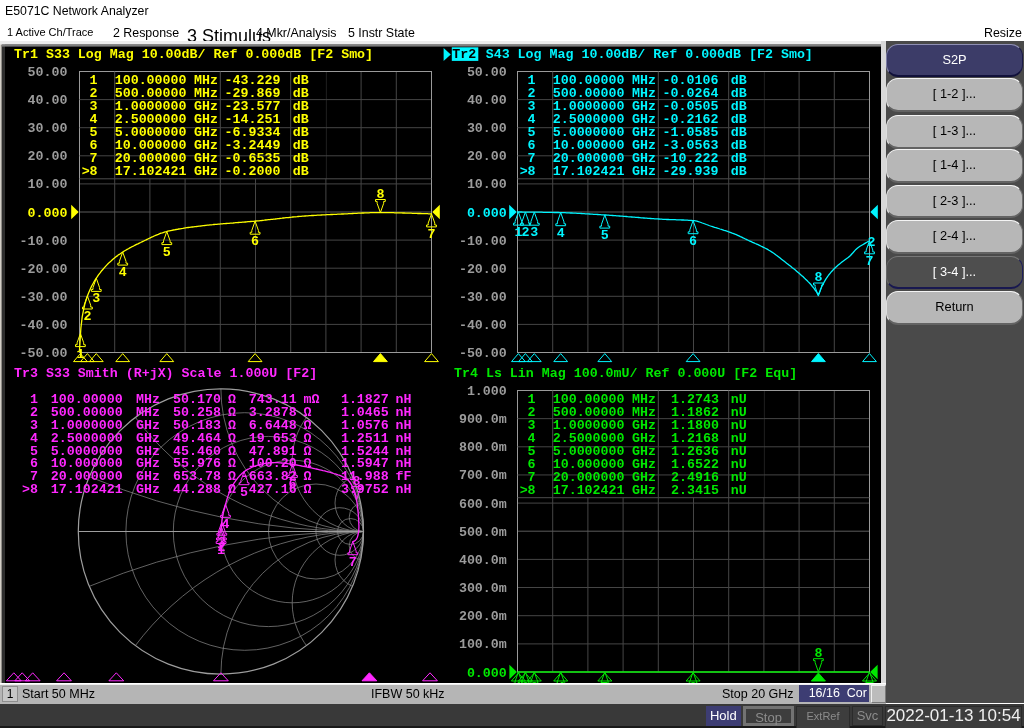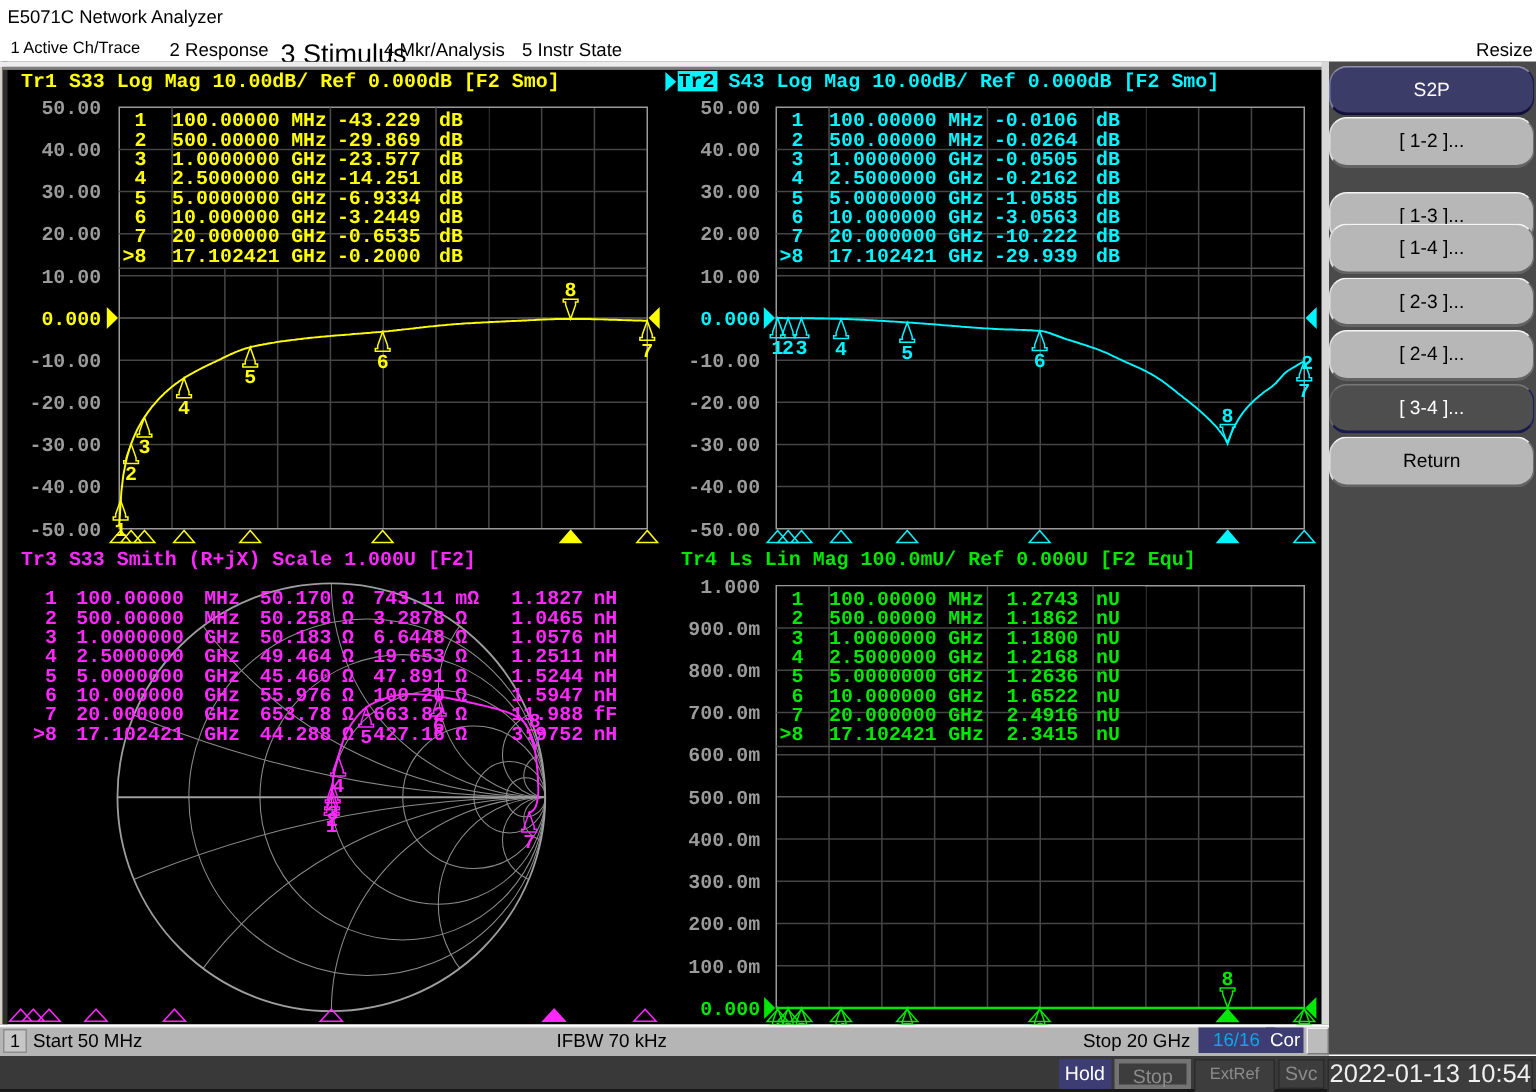--- a/index.html
+++ b/index.html
@@ -459,31 +459,31 @@
     <polygon points="525.4,673.0 518.4,681.0 532.4,681.0" fill="none" stroke="#00e800" stroke-width="1.0"></polygon>
     <polygon points="534.3,673.0 527.3,681.0 541.3,681.0" fill="none" stroke="#00e800" stroke-width="1.0"></polygon>
     <polygon points="560.7,673.0 553.7,681.0 567.7,681.0" fill="none" stroke="#00e800" stroke-width="1.0"></polygon>
     <polygon points="604.8,673.0 597.8,681.0 611.8,681.0" fill="none" stroke="#00e800" stroke-width="1.0"></polygon>
     <polygon points="693.1,673.0 686.1,681.0 700.1,681.0" fill="none" stroke="#00e800" stroke-width="1.0"></polygon>
     <polygon points="869.5,673.0 862.5,681.0 876.5,681.0" fill="none" stroke="#00e800" stroke-width="1.0"></polygon>
     <polygon points="818.4,673.0 811.4,681.0 825.4,681.0" fill="#00e800" stroke="#00e800" stroke-width="1.0"></polygon>
   </svg>
 <div class="btn" style="top:43.5px;background:#3c3c68;border-top-color:#8f8fb4;border-left-color:#7c7ca4;border-right-color:#1c1c48;border-bottom-color:#10103a;color:#fff">S2P</div>
 <div class="btn" style="top:78px">[ 1-2 ]...</div>
-<div class="btn" style="top:128px">[ 1-3 ]...</div>
+<div class="btn" style="top:115px">[ 1-3 ]...</div>
 <div class="btn" style="top:149px">[ 1-4 ]...</div>
 <div class="btn" style="top:184.5px">[ 2-3 ]...</div>
 <div class="btn" style="top:220px">[ 2-4 ]...</div>
 <div class="btn" style="top:255.5px;background:#4e4e4e;color:#fff;border-top-color:#777;border-left-color:#666;border-right-color:#20205c;border-bottom-color:#181850">[ 3-4 ]...</div>
 <div class="btn" style="top:291px">Return</div>
 <div class="abs" style="left:0;top:683.5px;width:886px;height:20px;background:#b5b5b5;border-top:1px solid #efefef"></div>
 <div class="abs" style="left:2px;top:685.5px;width:16px;height:16px;background:#c6c6c6;border:1px solid #8e8e8e;font-size:12px;color:#000;text-align:center;line-height:14px">1</div>
 <div class="abs" style="left:22px;top:687px;font-size:12.5px;color:#000">Start 50 MHz</div>
-<div class="abs" style="left:371px;top:687px;font-size:12.5px;color:#000">IFBW 70 kHz</div>
+<div class="abs" style="left:371px;top:687px;font-size:12.5px;color:#000">IFBW 50 kHz</div>
 <div class="abs" style="left:722px;top:687px;font-size:12.5px;color:#000">Stop 20 GHz</div>
-<div class="abs" style="left:798.8px;top:685px;width:51px;height:17px;background:#3d3d73;color:#0ea5e9;font-size:12.5px;text-align:center;line-height:17px">16/16</div>
+<div class="abs" style="left:798.8px;top:685px;width:51px;height:17px;background:#3d3d73;color:#ffffff;font-size:12.5px;text-align:center;line-height:17px">16/16</div>
 <div class="abs" style="left:844.3px;top:685px;width:25px;height:17px;background:#3d3d73;color:#fff;font-size:12.5px;text-align:center;line-height:17px">Cor</div>
 <div class="abs" style="left:871px;top:684.5px;width:14.5px;height:18px;background:#bcbcbc;border-top:1px solid #f0f0f0;border-left:1px solid #f0f0f0;border-right:1px solid #7a7a7a;border-bottom:1px solid #7a7a7a"></div>
 <div class="abs" style="left:0;top:703.5px;width:1024px;height:24.5px;background:#393939;border-bottom:2px solid #191919"></div>
 <div class="abs" style="left:705.5px;top:706px;width:35.5px;height:19.5px;background:#3d3d73;color:#fff;font-size:13px;text-align:center;line-height:19px">Hold</div>
 <div class="abs" style="left:743px;top:706px;width:51px;height:19.5px;background:#3d3d3d;border:3px solid #737373;color:#8c8c8c;font-size:13px;text-align:center;line-height:18px">Stop</div>
 <div class="abs" style="left:796px;top:706px;width:54px;height:36px;background:#3d3d3d;border:1px solid #2b2b2b;color:#8c8c8c;font-size:11px;text-align:center;line-height:18px">ExtRef</div>
 <div class="abs" style="left:852px;top:706px;width:31px;height:19.5px;background:#3d3d3d;border:1px solid #2b2b2b;color:#8c8c8c;font-size:13px;text-align:center;line-height:18px">Svc</div>
 <div class="abs" style="left:885px;top:706px;width:137px;height:32px;background:#3d3d3d;border:1px solid #2b2b2b;color:#efefef;font-size:17px;text-align:center;line-height:18px">2022-01-13 10:54</div>
 </body></html>

